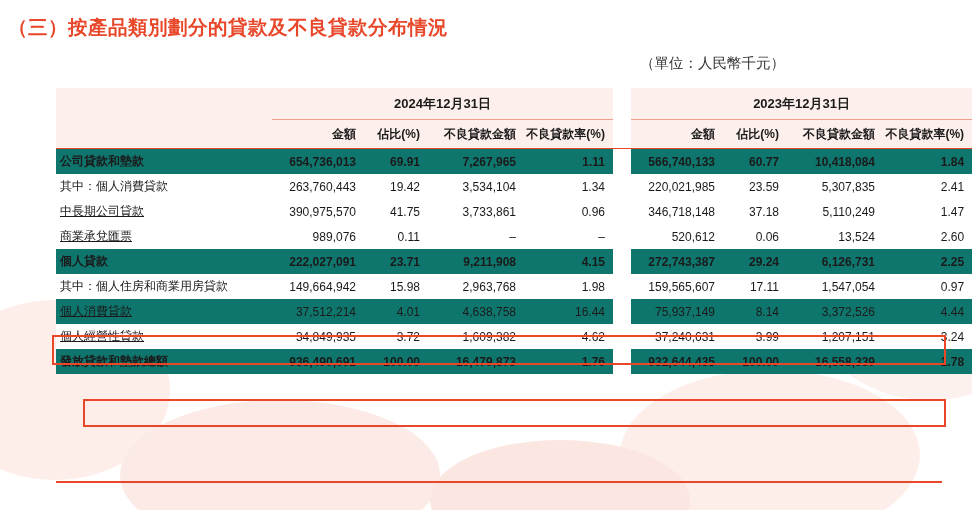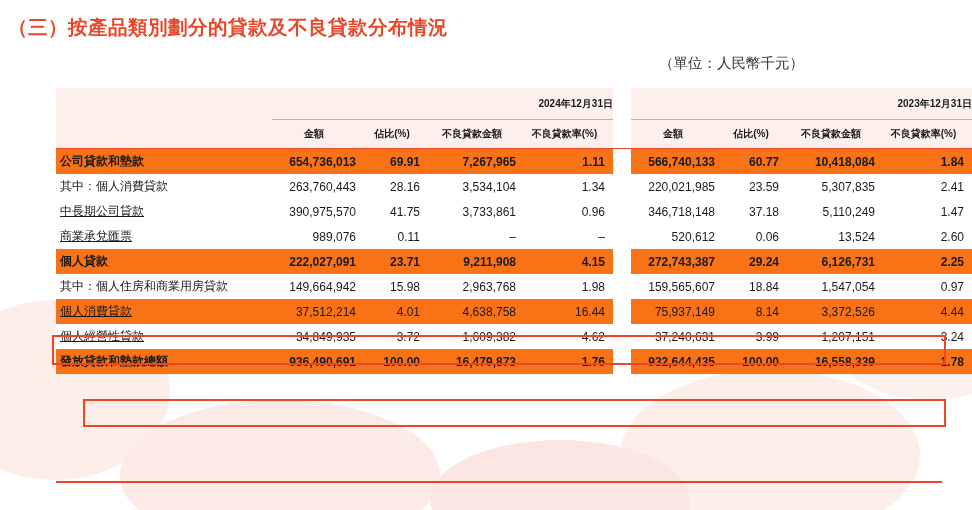--- a/index.html
+++ b/index.html
@@ -41,21 +41,21 @@
     top: 14px;
     font-size: 19.5px;
     font-weight: bold;
     color: #e8472a;
     letter-spacing: 0.5px;
     white-space: nowrap;
   }
 
   .unit-note {
     position: absolute;
-    right: 14px;
+    right: 33px;
     top: 54px;
     font-size: 14.5px;
     color: #333333;
     white-space: nowrap;
   }
 
   .table-wrap {
     position: absolute;
     left: 56px;
     top: 88px;
@@ -77,37 +77,38 @@
   table.fin col.c-nplr  { width: 89px; }
 
   th, td {
     padding: 0;
     vertical-align: middle;
   }
 
   
   tr.hdr-group th {
     height: 31px;
-    font-size: 10px;
+    font-size: 13px;
+    font-weight: bold;
+    color: #1a1a1a;
+    text-align: center;
+    background: #fdf0ec;
+  }
+  tr.hdr-group th.blank { background: #fdf0ec; }
+  tr.hdr-group th.grp {
+    border-bottom: 1px solid #f0a08c;
+  }
+  .gap-col { width: 18px; background: #ffffff !important; }
+
+  tr.hdr-sub th {
+    height: 28px;
+    font-size: 12px;
     font-weight: bold;
     color: #1a1a1a;
     text-align: right;
-    background: #fdf0ec;
-  }
-  tr.hdr-group th.blank { background: #fdf0ec; }
-  tr.hdr-group th.grp {
-    border-bottom: 1px solid #f0a08c;
-  }
-  .gap-col { width: 18px; background: #ffffff !important; }
-
-  tr.hdr-sub th {
-    height: 28px;
-    font-size: 10px;
-    font-weight: bold;
-    color: #1a1a1a;
     padding-right: 8px;
     background: #fdf0ec;
     border-bottom: 1.5px solid #e8472a;
     white-space: nowrap;
   }
   tr.hdr-sub th.blank {
     border-bottom: 1.5px solid #e8472a;
   }
 
   tbody td {
@@ -116,21 +117,21 @@
     white-space: nowrap;
   }
   td.lbl {
     text-align: left;
     padding-left: 4px;
   }
   td.num {
     text-align: right;
     padding-right: 8px;
   }
-  tr.shade td { background: #f97316; }
+  tr.shade td { background: #0f766e; }
   tr.shade td.gapcell { background: #ffffff; }
   tr.plain td { background: #ffffff; }
 
   tr.bold td, td.bold { font-weight: bold; }
 
   .indent1 { padding-left: 4px; }
   .indent2 { padding-left: 36px; text-decoration: underline; }
 
   
   .hl-box {
@@ -209,21 +210,21 @@
             <td class="num">1.11</td>
             <td class="gapcell"></td>
             <td class="num">566,740,133</td>
             <td class="num">60.77</td>
             <td class="num">10,418,084</td>
             <td class="num">1.84</td>
           </tr>
           <tr class="plain">
             <td class="lbl indent1">其中：個人消費貸款</td>
             <td class="num">263,760,443</td>
-            <td class="num">28.16</td>
+            <td class="num">19.42</td>
             <td class="num">3,534,104</td>
             <td class="num">1.34</td>
             <td class="gapcell"></td>
             <td class="num">220,021,985</td>
             <td class="num">23.59</td>
             <td class="num">5,307,835</td>
             <td class="num">2.41</td>
           </tr>
           <tr class="plain">
             <td class="lbl indent2">中長期公司貸款</td>
@@ -262,21 +263,21 @@
             <td class="num">2.25</td>
           </tr>
           <tr class="plain">
             <td class="lbl indent1">其中：個人住房和商業用房貸款</td>
             <td class="num">149,664,942</td>
             <td class="num">15.98</td>
             <td class="num">2,963,768</td>
             <td class="num">1.98</td>
             <td class="gapcell"></td>
             <td class="num">159,565,607</td>
-            <td class="num">18.84</td>
+            <td class="num">17.11</td>
             <td class="num">1,547,054</td>
             <td class="num">0.97</td>
           </tr>
           <tr class="shade">
             <td class="lbl indent2">個人消費貸款</td>
             <td class="num">37,512,214</td>
             <td class="num">4.01</td>
             <td class="num">4,638,758</td>
             <td class="num">16.44</td>
             <td class="gapcell"></td>

